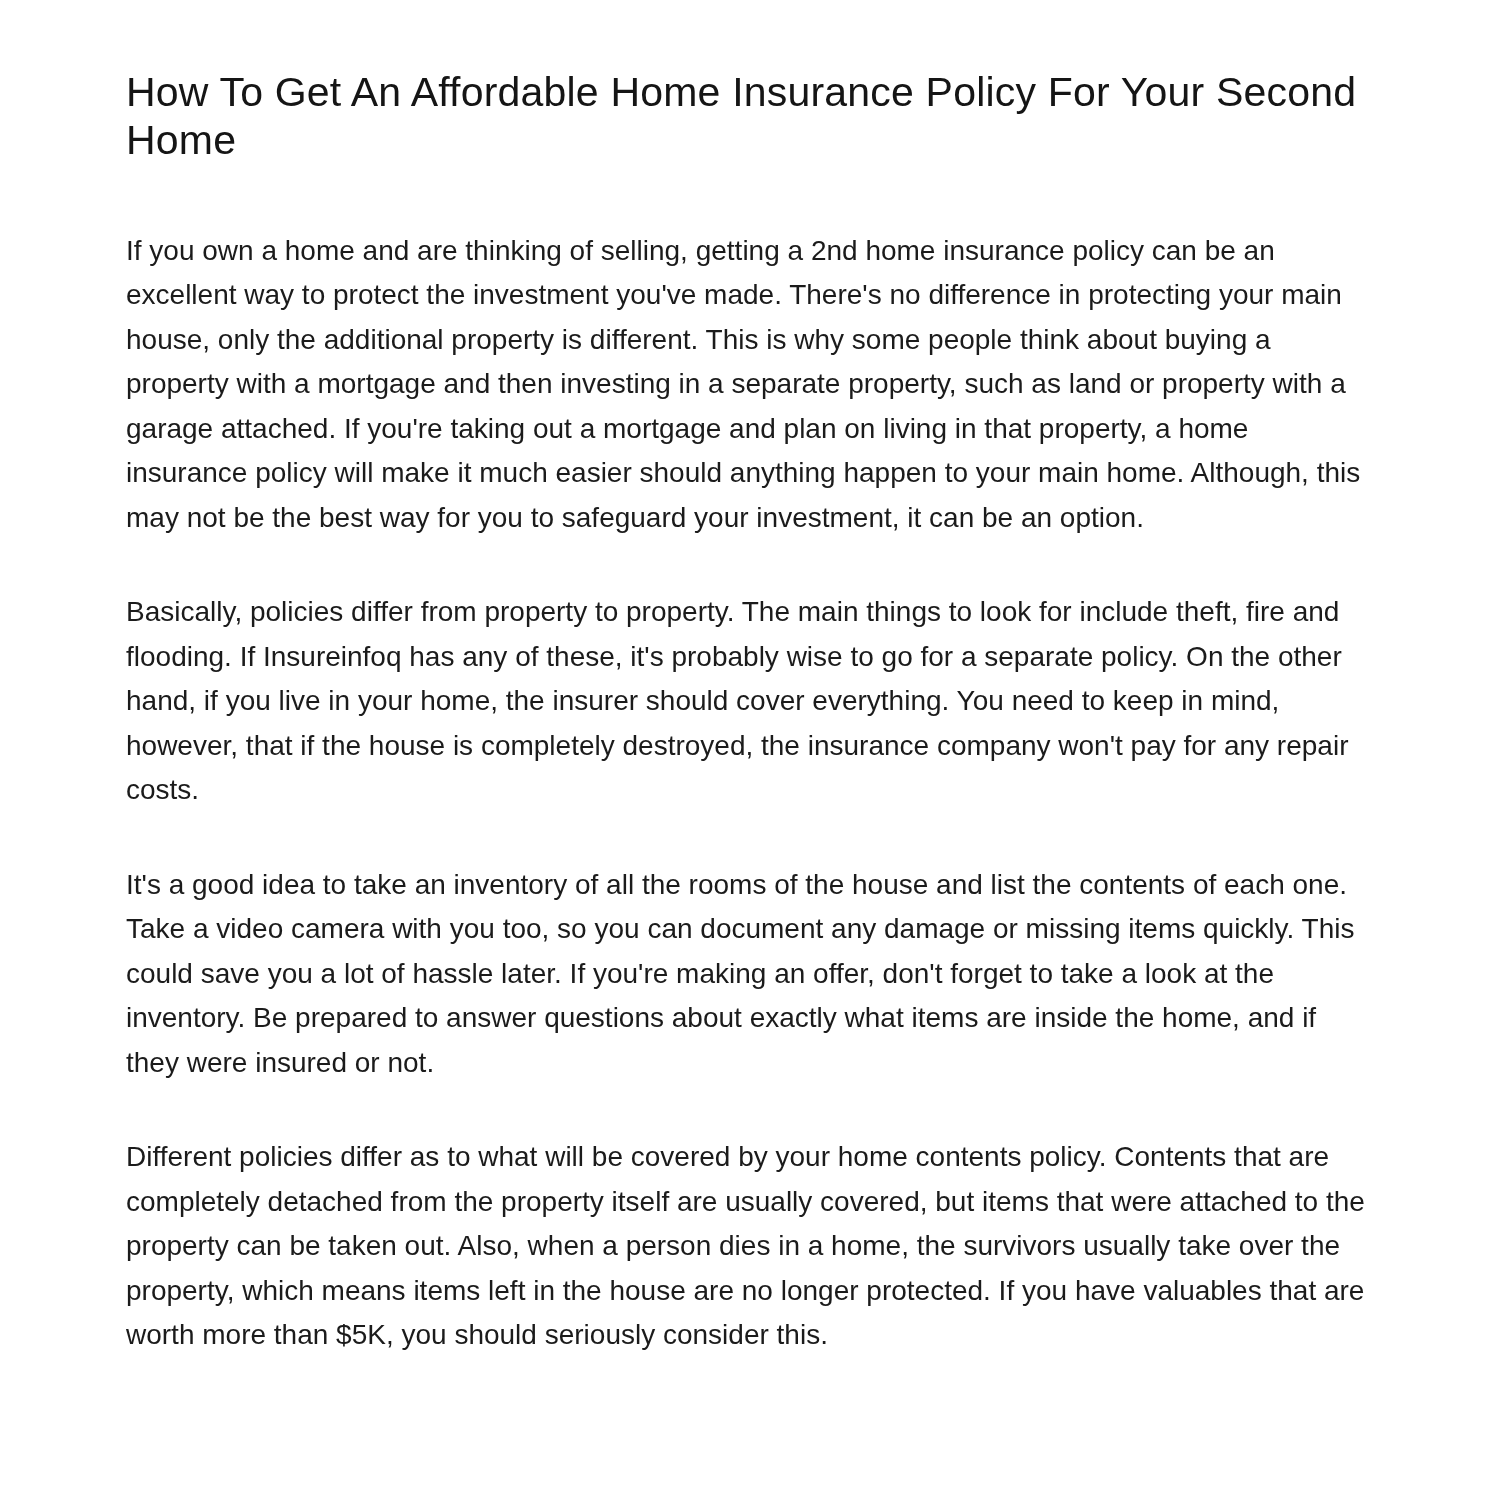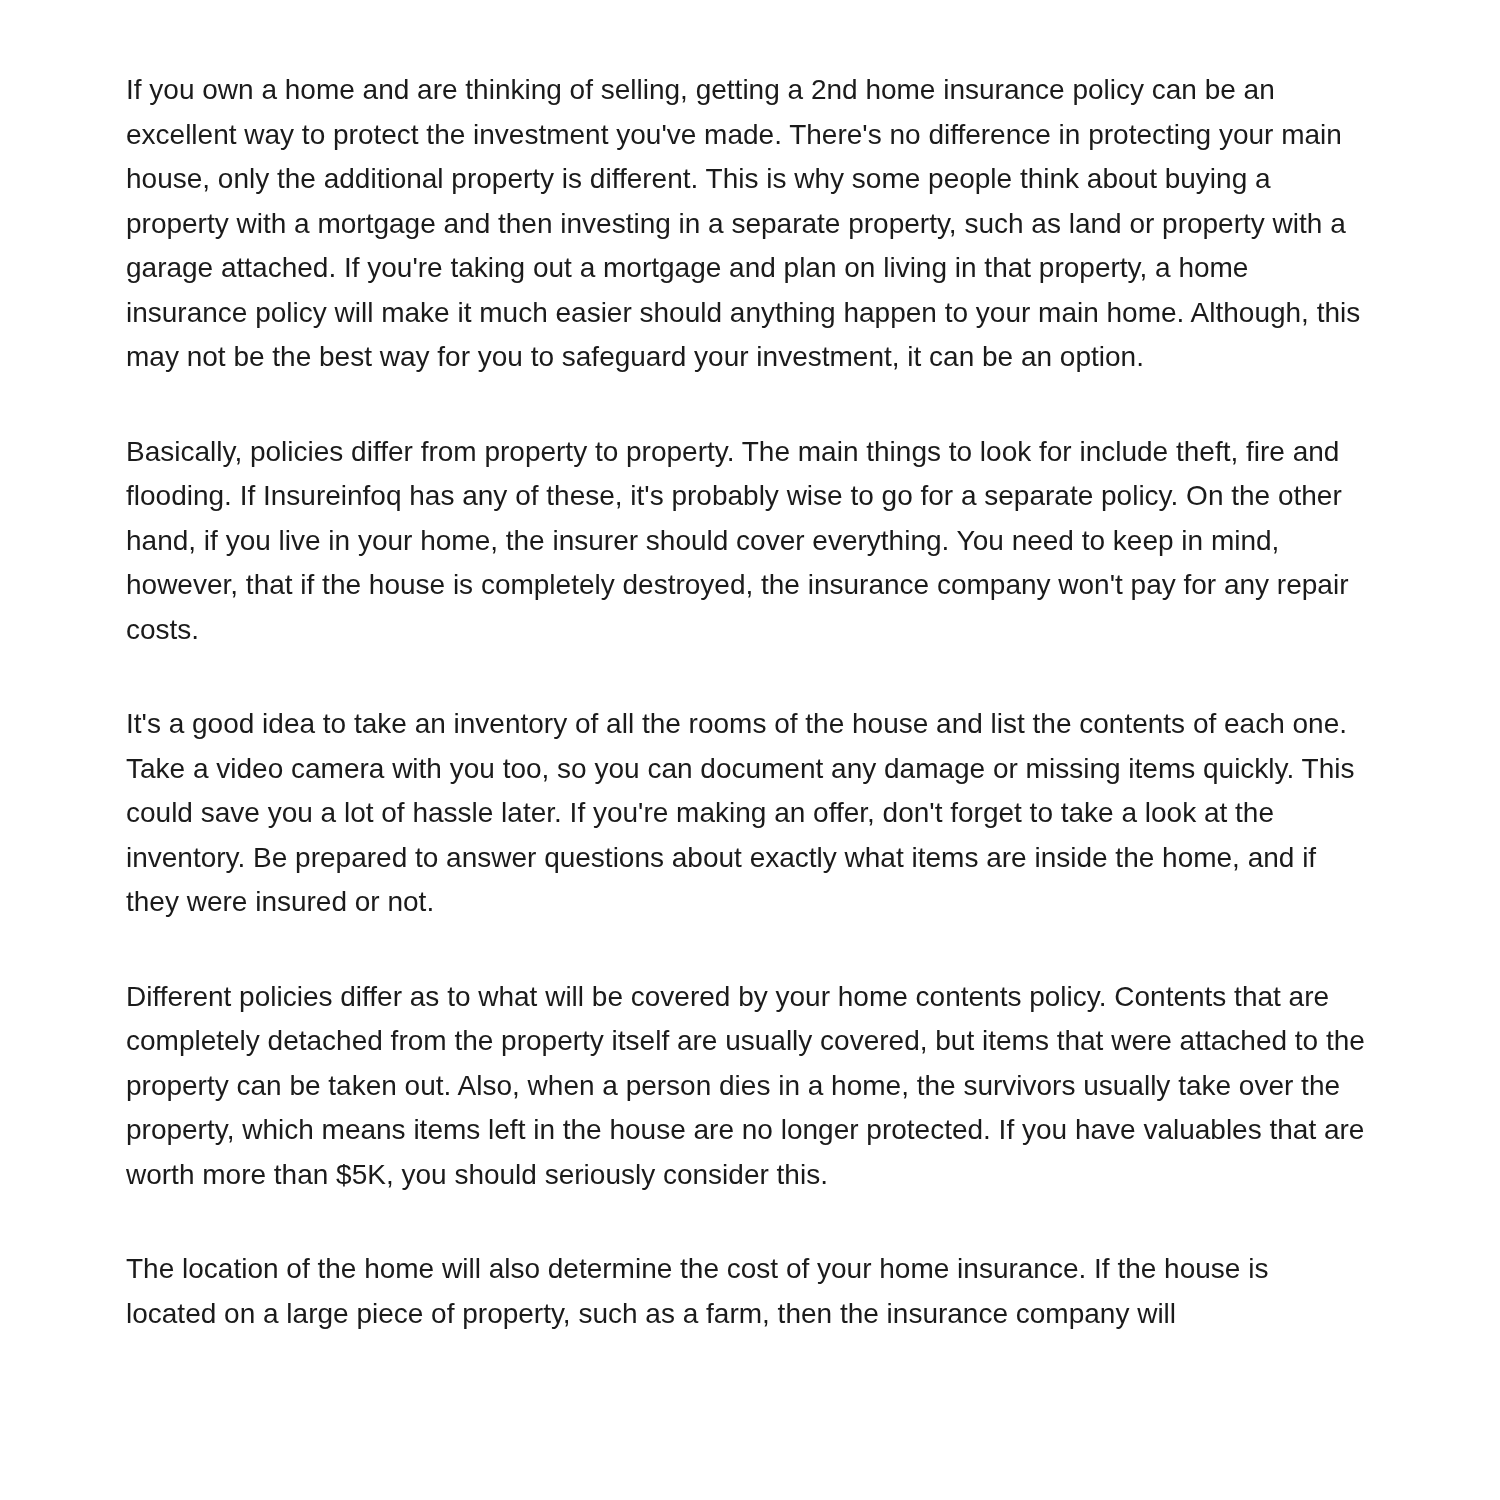--- a/index.html
+++ b/index.html
@@ -35,23 +35,23 @@
     font-size: 28px;
     line-height: 44.5px;
     font-weight: 400;
     color: #1b1b1b;
   }
 </style>
 </head>
 <body>
 
 <div class="page">
+  <h1 class="page-title">How To Get An Affordable Home Insurance Policy For Your Second Home</h1>
 
   <p class="body-paragraph">If you own a home and are thinking of selling, getting a 2nd home insurance policy can be an excellent way to protect the investment you've made. There's no difference in protecting your main house, only the additional property is different. This is why some people think about buying a property with a mortgage and then investing in a separate property, such as land or property with a garage attached. If you're taking out a mortgage and plan on living in that property, a home insurance policy will make it much easier should anything happen to your main home. Although, this may not be the best way for you to safeguard your investment, it can be an option.</p>
 
   <p class="body-paragraph">Basically, policies differ from property to property. The main things to look for include theft, fire and flooding. If Insureinfoq has any of these, it's probably wise to go for a separate policy. On the other hand, if you live in your home, the insurer should cover everything. You need to keep in mind, however, that if the house is completely destroyed, the insurance company won't pay for any repair costs.</p>
 
   <p class="body-paragraph">It's a good idea to take an inventory of all the rooms of the house and list the contents of each one. Take a video camera with you too, so you can document any damage or missing items quickly. This could save you a lot of hassle later. If you're making an offer, don't forget to take a look at the inventory. Be prepared to answer questions about exactly what items are inside the home, and if they were insured or not.</p>
 
   <p class="body-paragraph">Different policies differ as to what will be covered by your home contents policy. Contents that are completely detached from the property itself are usually covered, but items that were attached to the property can be taken out. Also, when a person dies in a home, the survivors usually take over the property, which means items left in the house are no longer protected. If you have valuables that are worth more than $5K, you should seriously consider this.</p>
 
-  <p class="body-paragraph">The location of the home will also determine the cost of your home insurance. If the house is located on a large piece of property, such as a farm, then the insurance company will</p>
 </div>
 
 </body></html>

